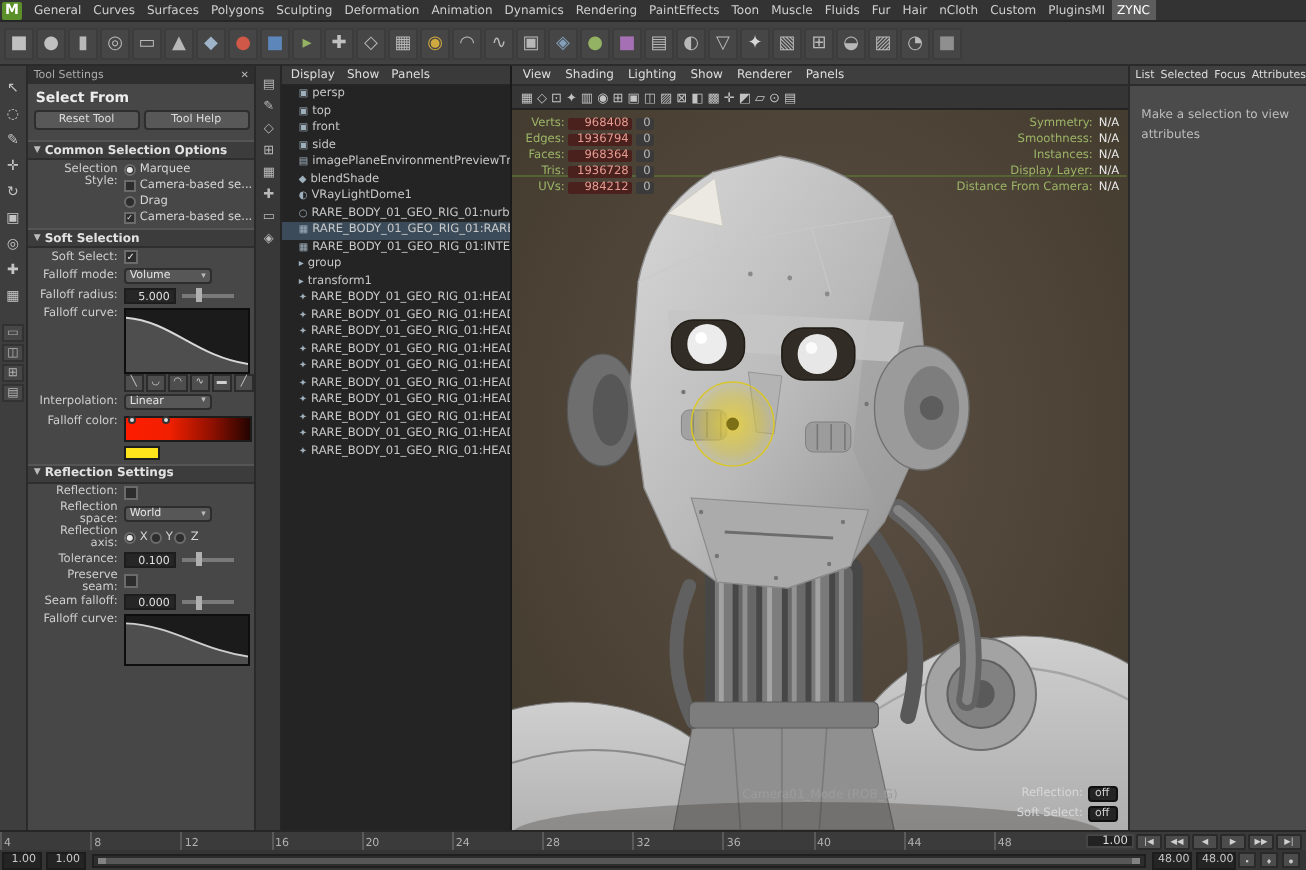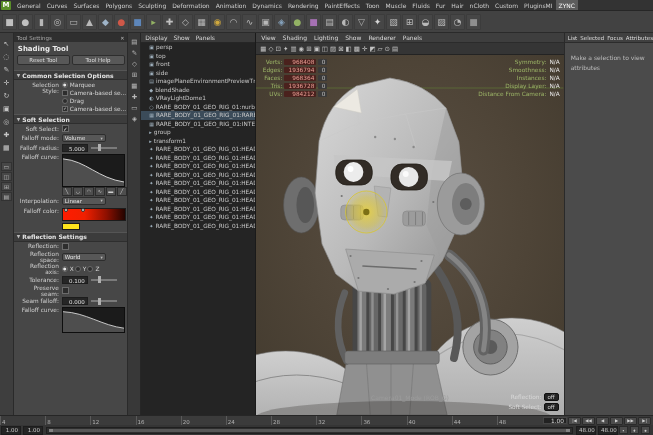--- a/index.html
+++ b/index.html
@@ -211,21 +211,21 @@
           <span class="layoutbtn">⊞</span>
           <span class="layoutbtn">▤</span>
         </div>
     </div>
 
     <aside class="tool-settings">
       <div class="ts-title">
         <span>Tool Settings</span>
         <span class="ts-x">✕</span>
       </div>
-      <div class="ts-toolname">Shading Tool</div>
+      <div class="ts-toolname">Select From</div>
       <div class="ts-btnrow">
         <button class="ts-btn">Reset Tool</button>
         <button class="ts-btn">Tool Help</button>
       </div>
 
       <div class="sec-h">
         <span class="arr">▼</span>
         <span>Common Selection Options</span>
       </div>
       <div class="ts-row opts-row">

